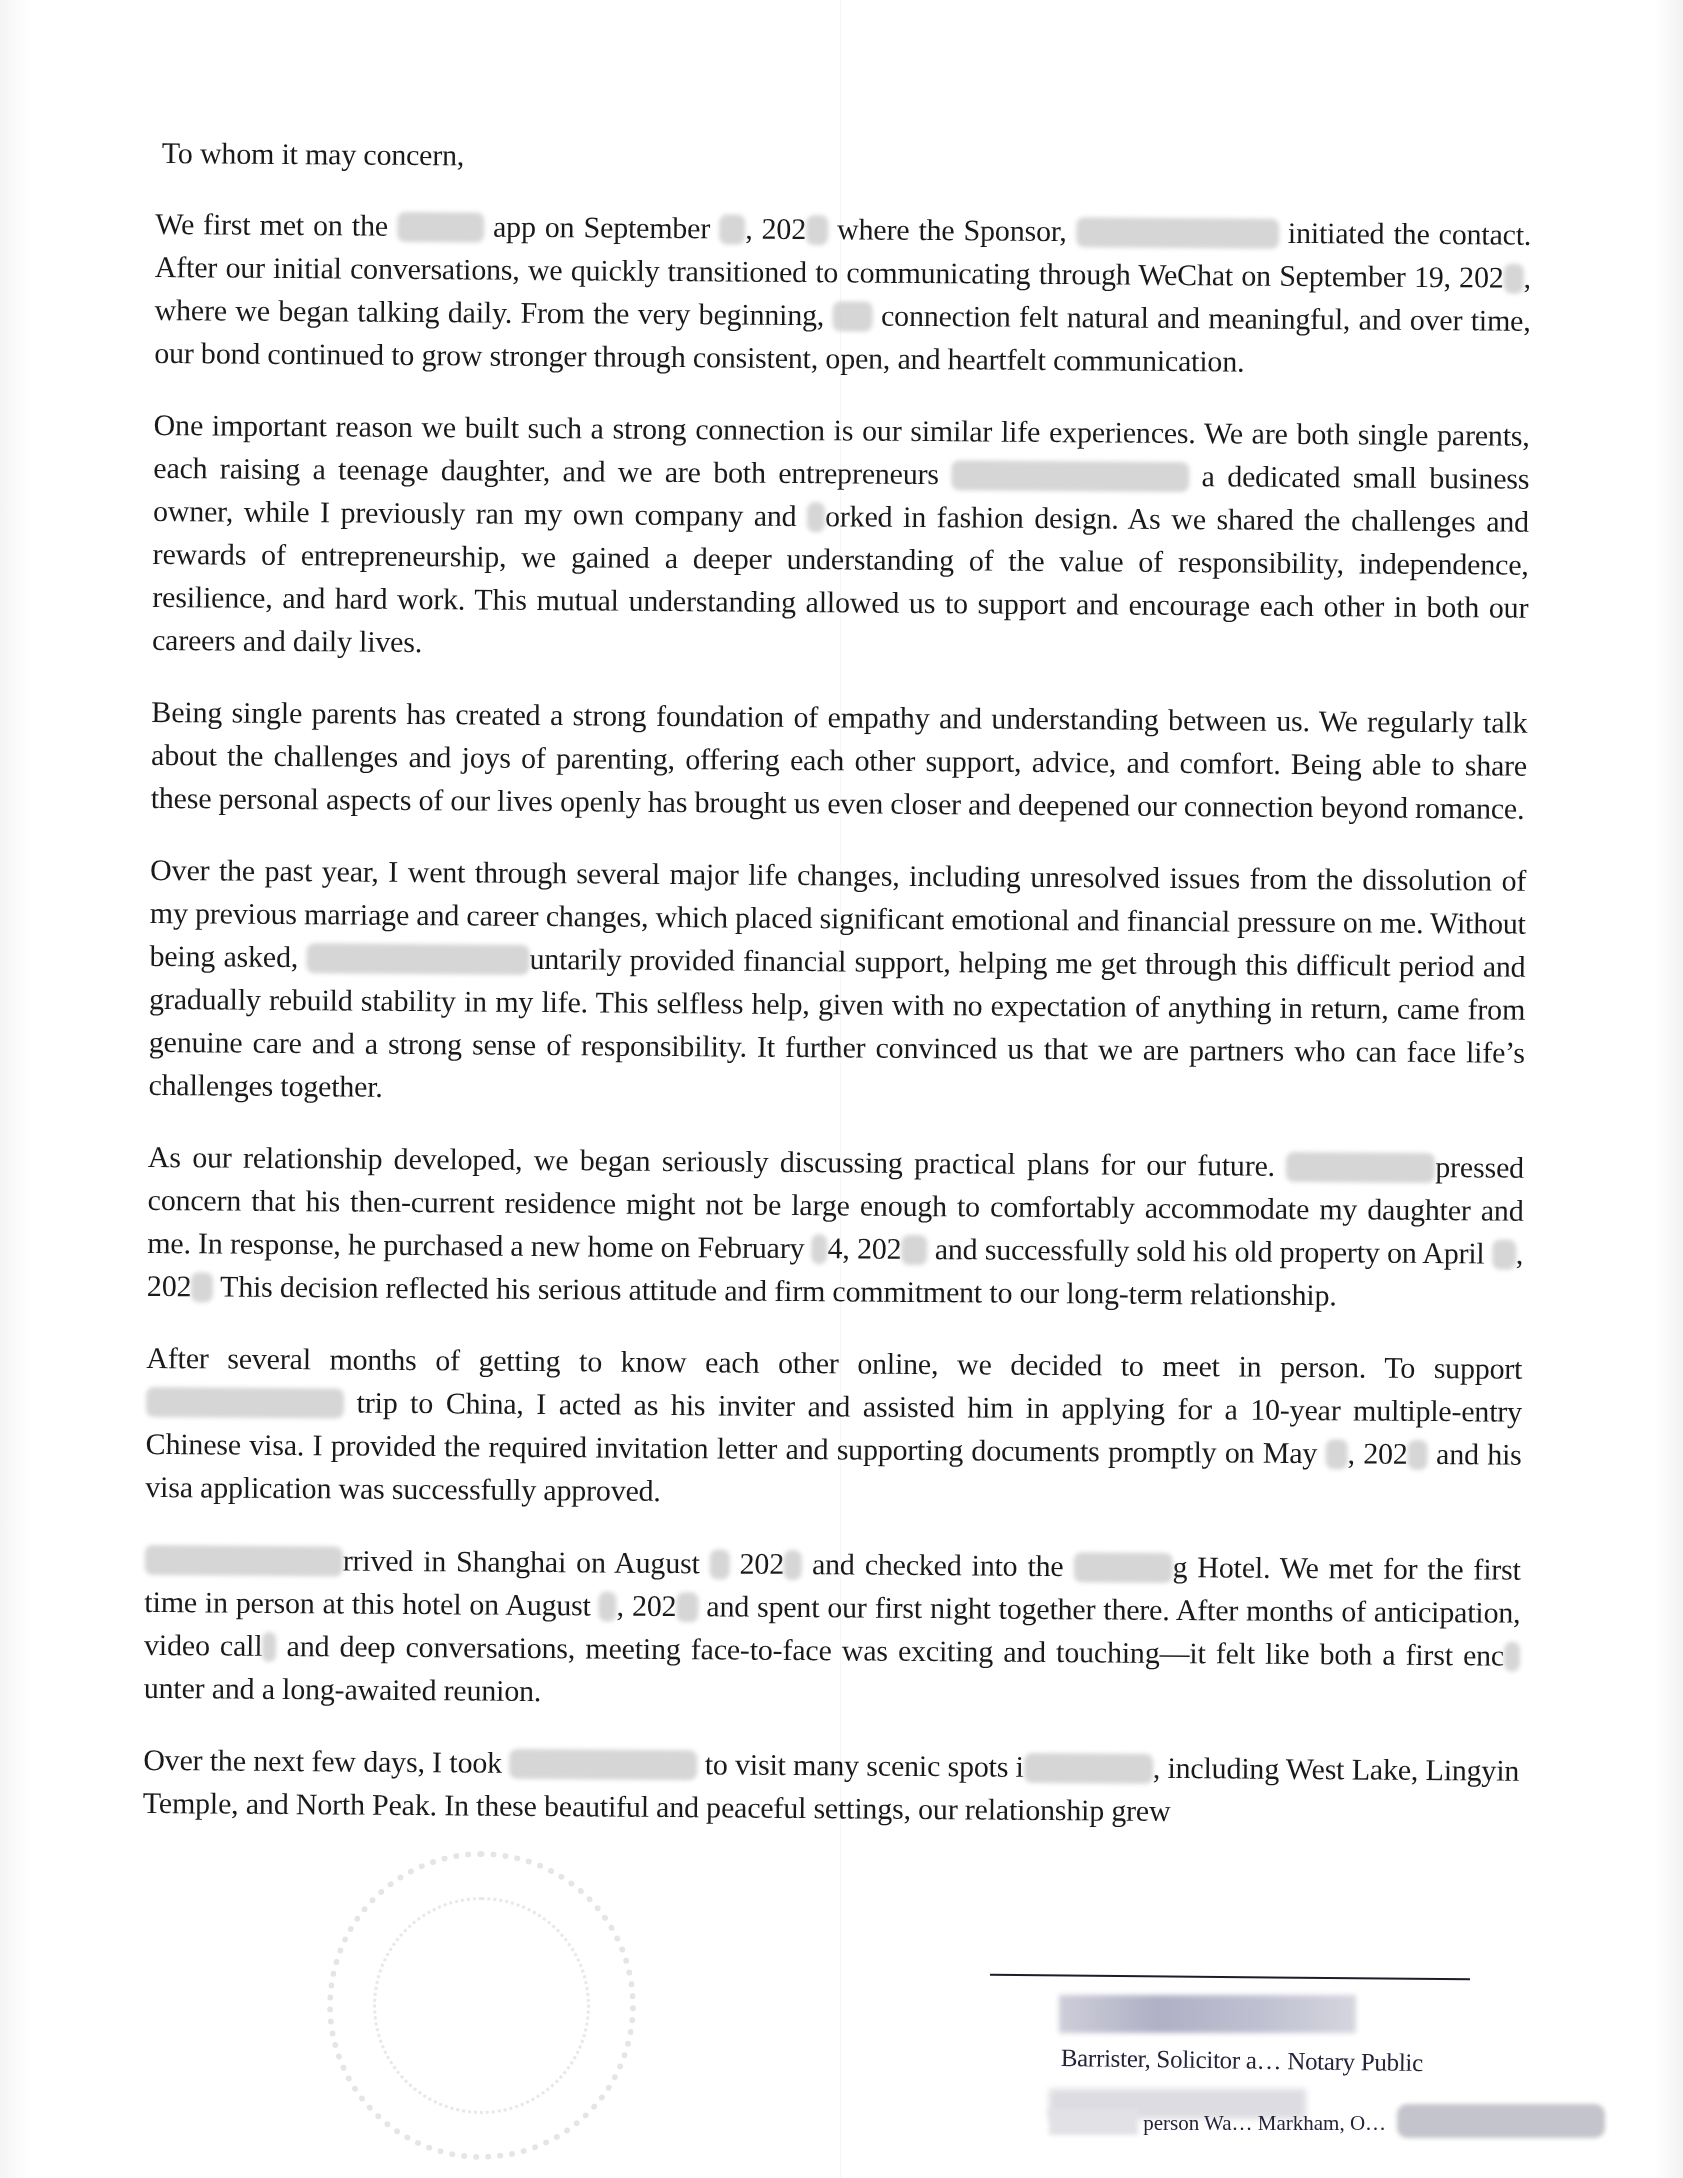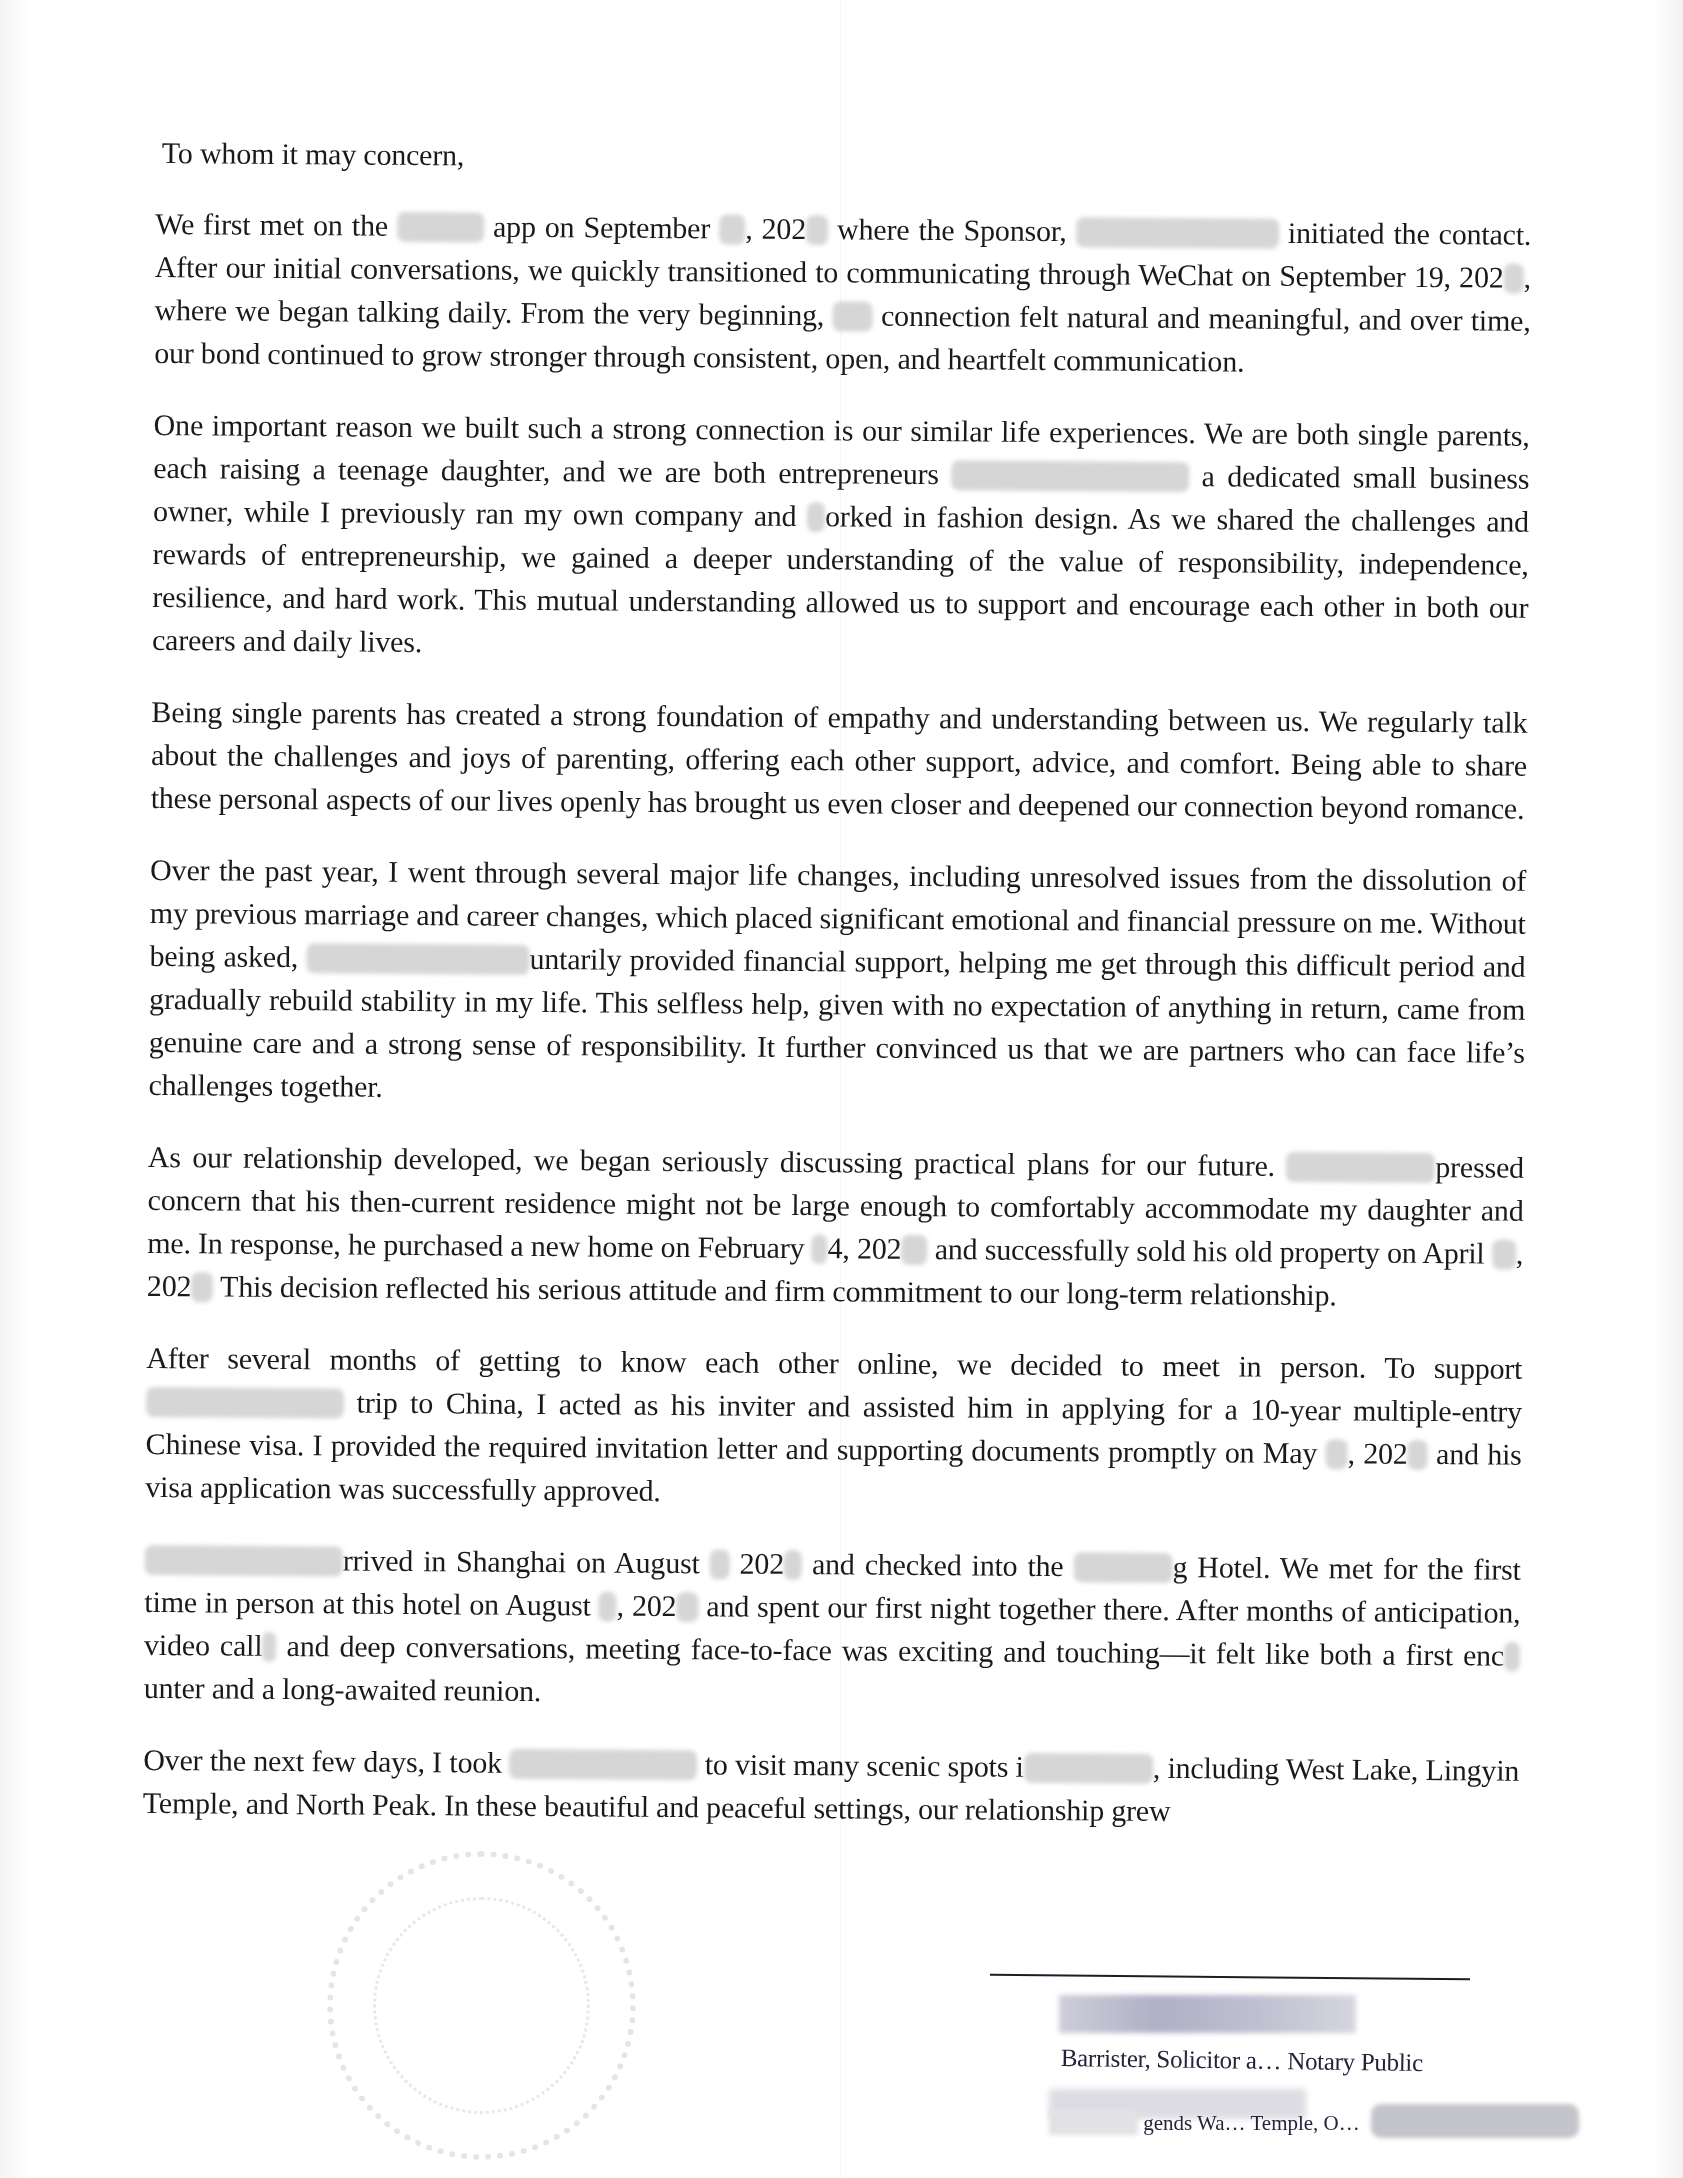--- a/index.html
+++ b/index.html
@@ -137,18 +137,18 @@
   </div>
 
   <div class="underline-rule"></div>
 
   <div class="stamp-block">
     <div class="stamp-name"></div>
     <div class="stamp-title">Barrister, Solicitor a… Notary Public</div>
     <div class="stamp-title-redact"></div>
     <div class="stamp-address">
       <span class="addr-redact-a"></span>
-      <span>gends Wa… Temple, O…</span>
+      <span>person Wa… Markham, O…</span>
       <span class="addr-redact-b"></span>
     </div>
   </div>
 </div>
 
 
 </body></html>

